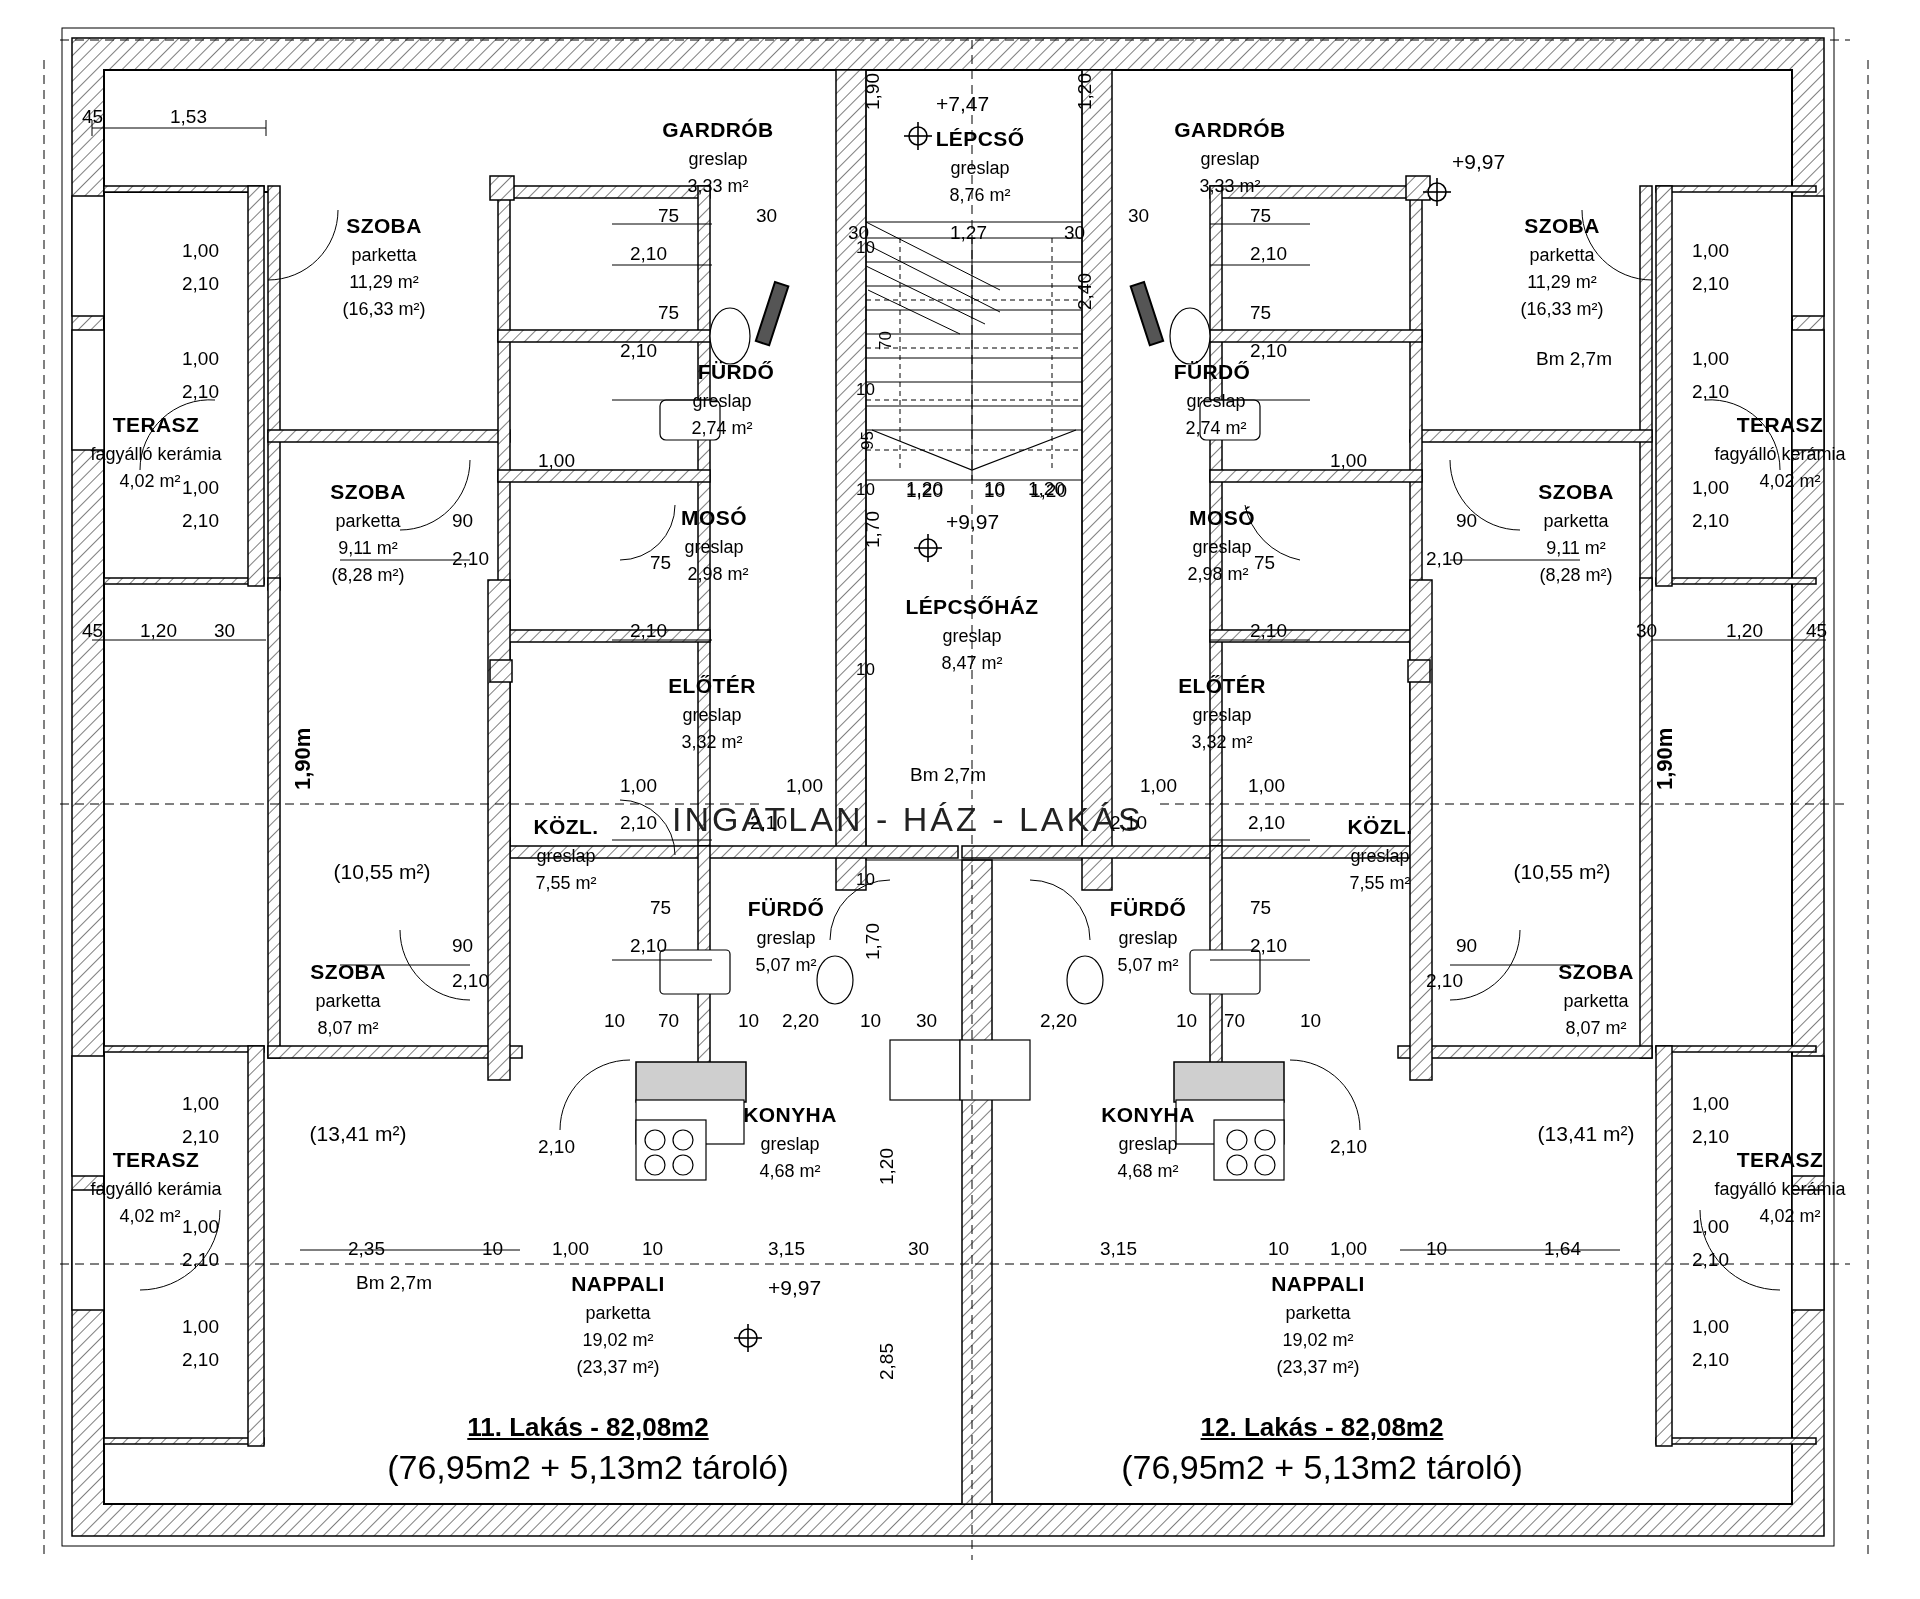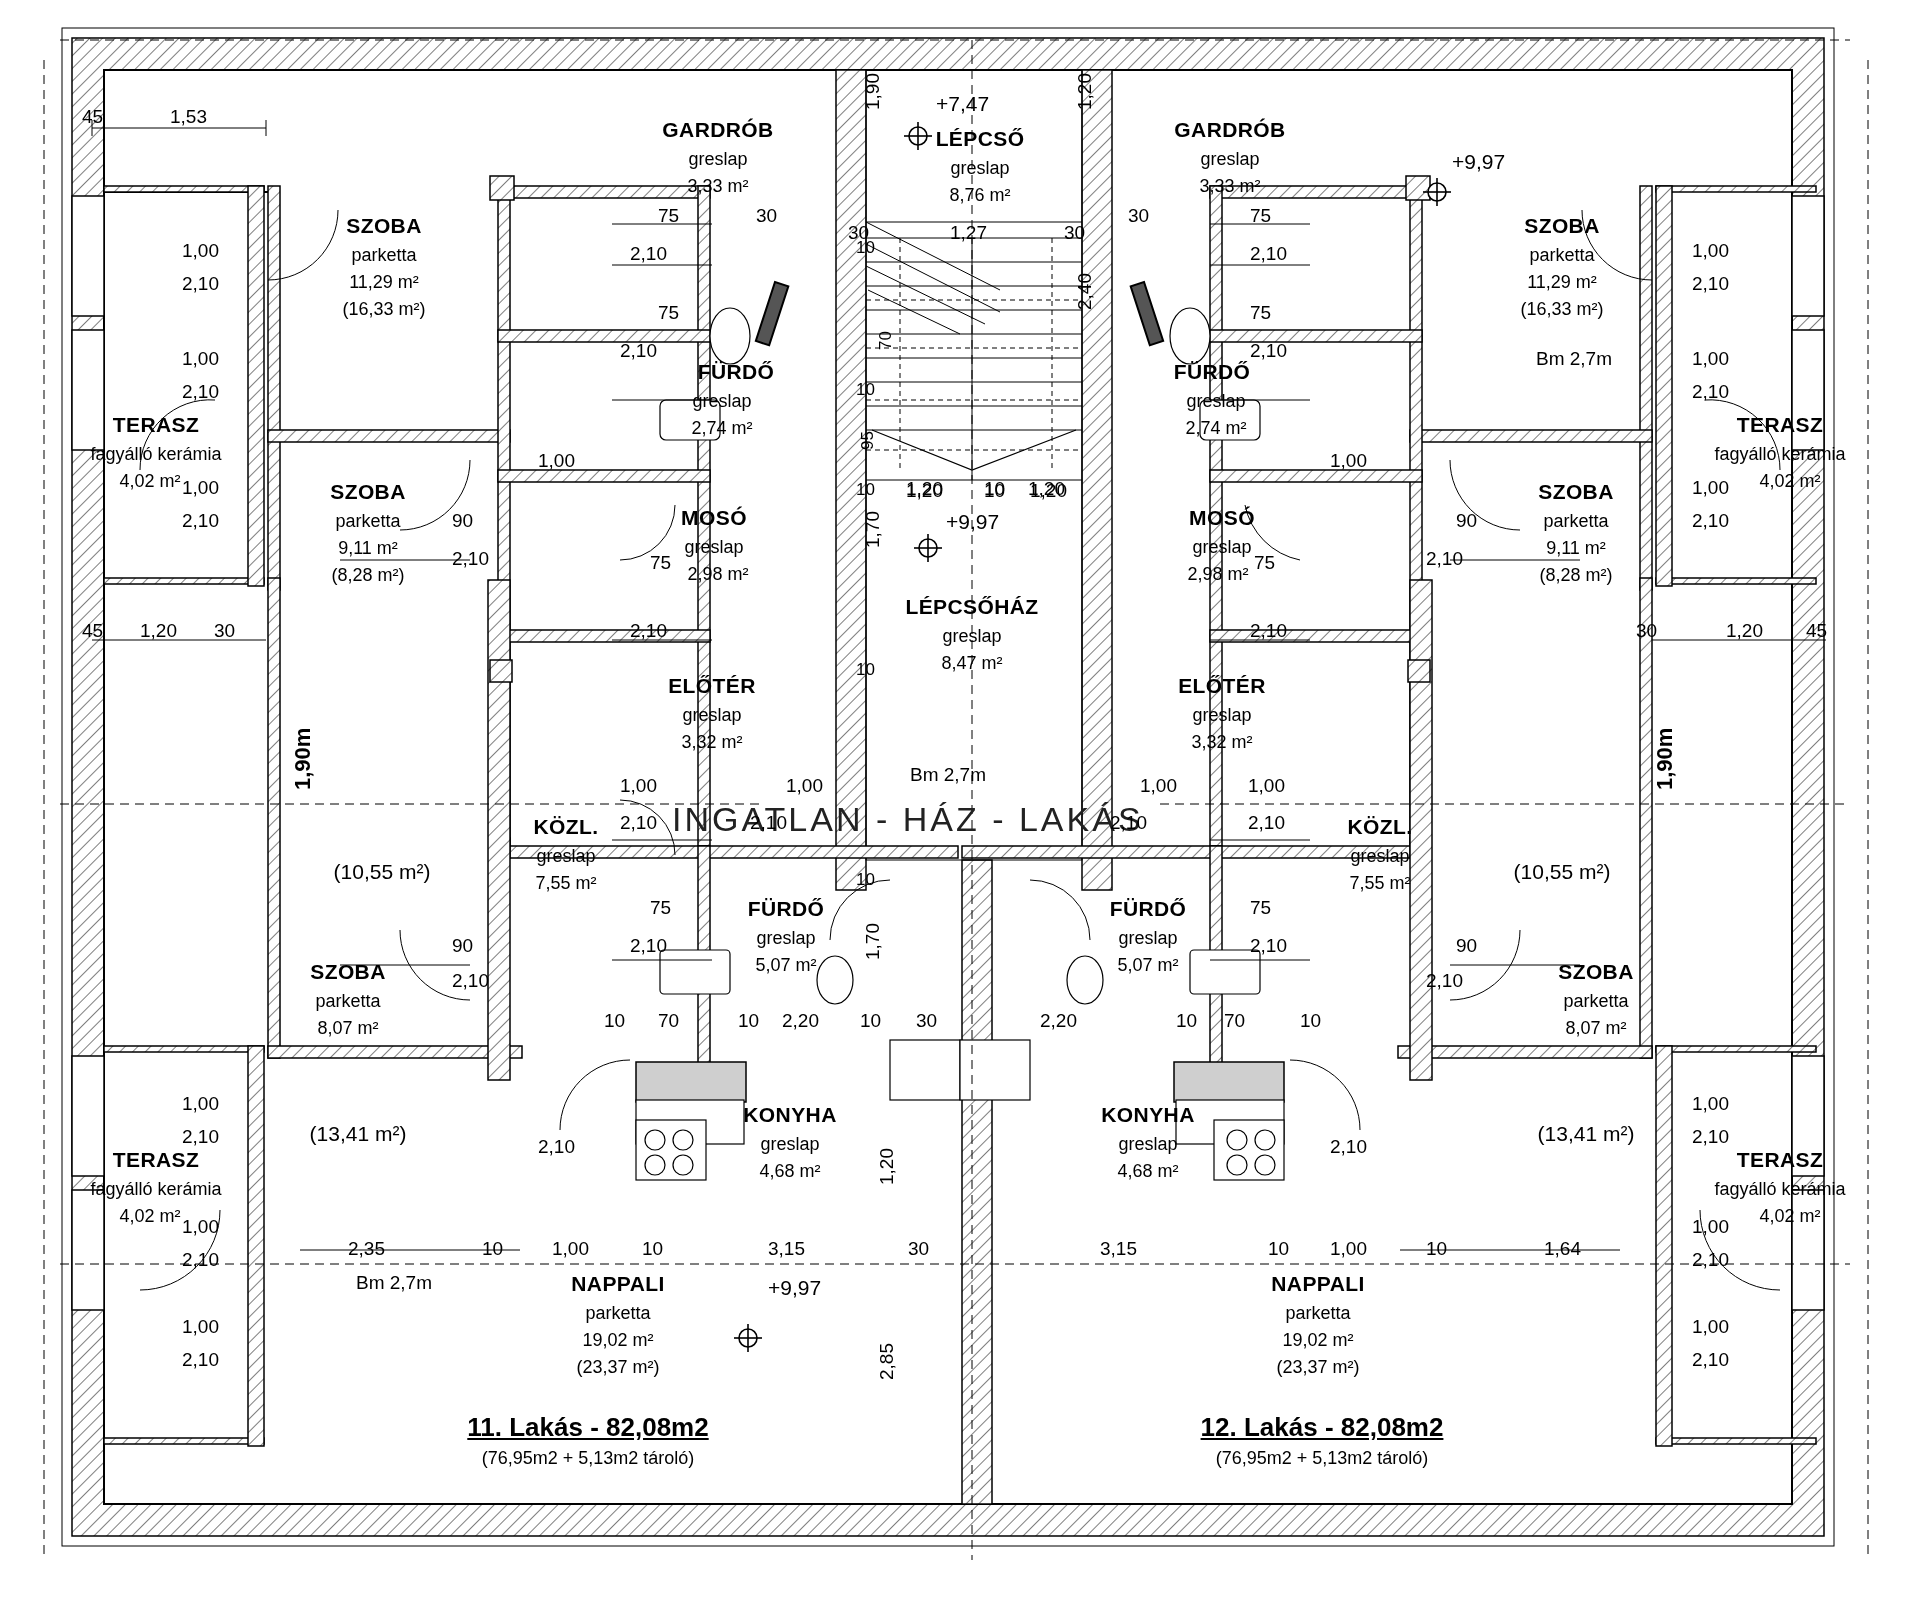--- a/index.html
+++ b/index.html
@@ -4,21 +4,21 @@
 <style>
   html,body{margin:0;padding:0;background:#ffffff;}
   body{font-family:"Liberation Sans", sans-serif;}
   #sheet{position:relative;width:1920px;height:1599px;background:#fff;overflow:hidden;}
   .lbl{position:absolute;color:#000;white-space:nowrap;}
   .room-name{font-weight:bold;font-size:21px;letter-spacing:.4px;text-align:center;}
   .room-sub{font-size:18px;text-align:center;}
   .dim{font-size:19px;color:#000;}
   .title-big{font-size:58px;font-weight:bold;color:#1f2f9e;letter-spacing:1px;}
   .flat-title{font-size:26px;font-weight:bold;text-decoration:underline;text-align:center;}
-  .flat-sub{font-size:18px;text-align:center;}
+  .flat-sub{font-size:34px;text-align:center;}
   .watermark{font-size:34px;color:#222;letter-spacing:3px;}
   .lvl{font-size:21px;}
   .ctr{transform:translateX(-50%);}
   svg{position:absolute;left:0;top:0;}
   .w{fill:none;stroke:#000;}
   .thin{stroke-width:1;}
   .med{stroke-width:2;}
   .hatchfill{fill:url(#hatch);stroke:#000;stroke-width:1.5;}
   .dash{stroke-dasharray:9 6;}
   .dashs{stroke-dasharray:5 4;}

